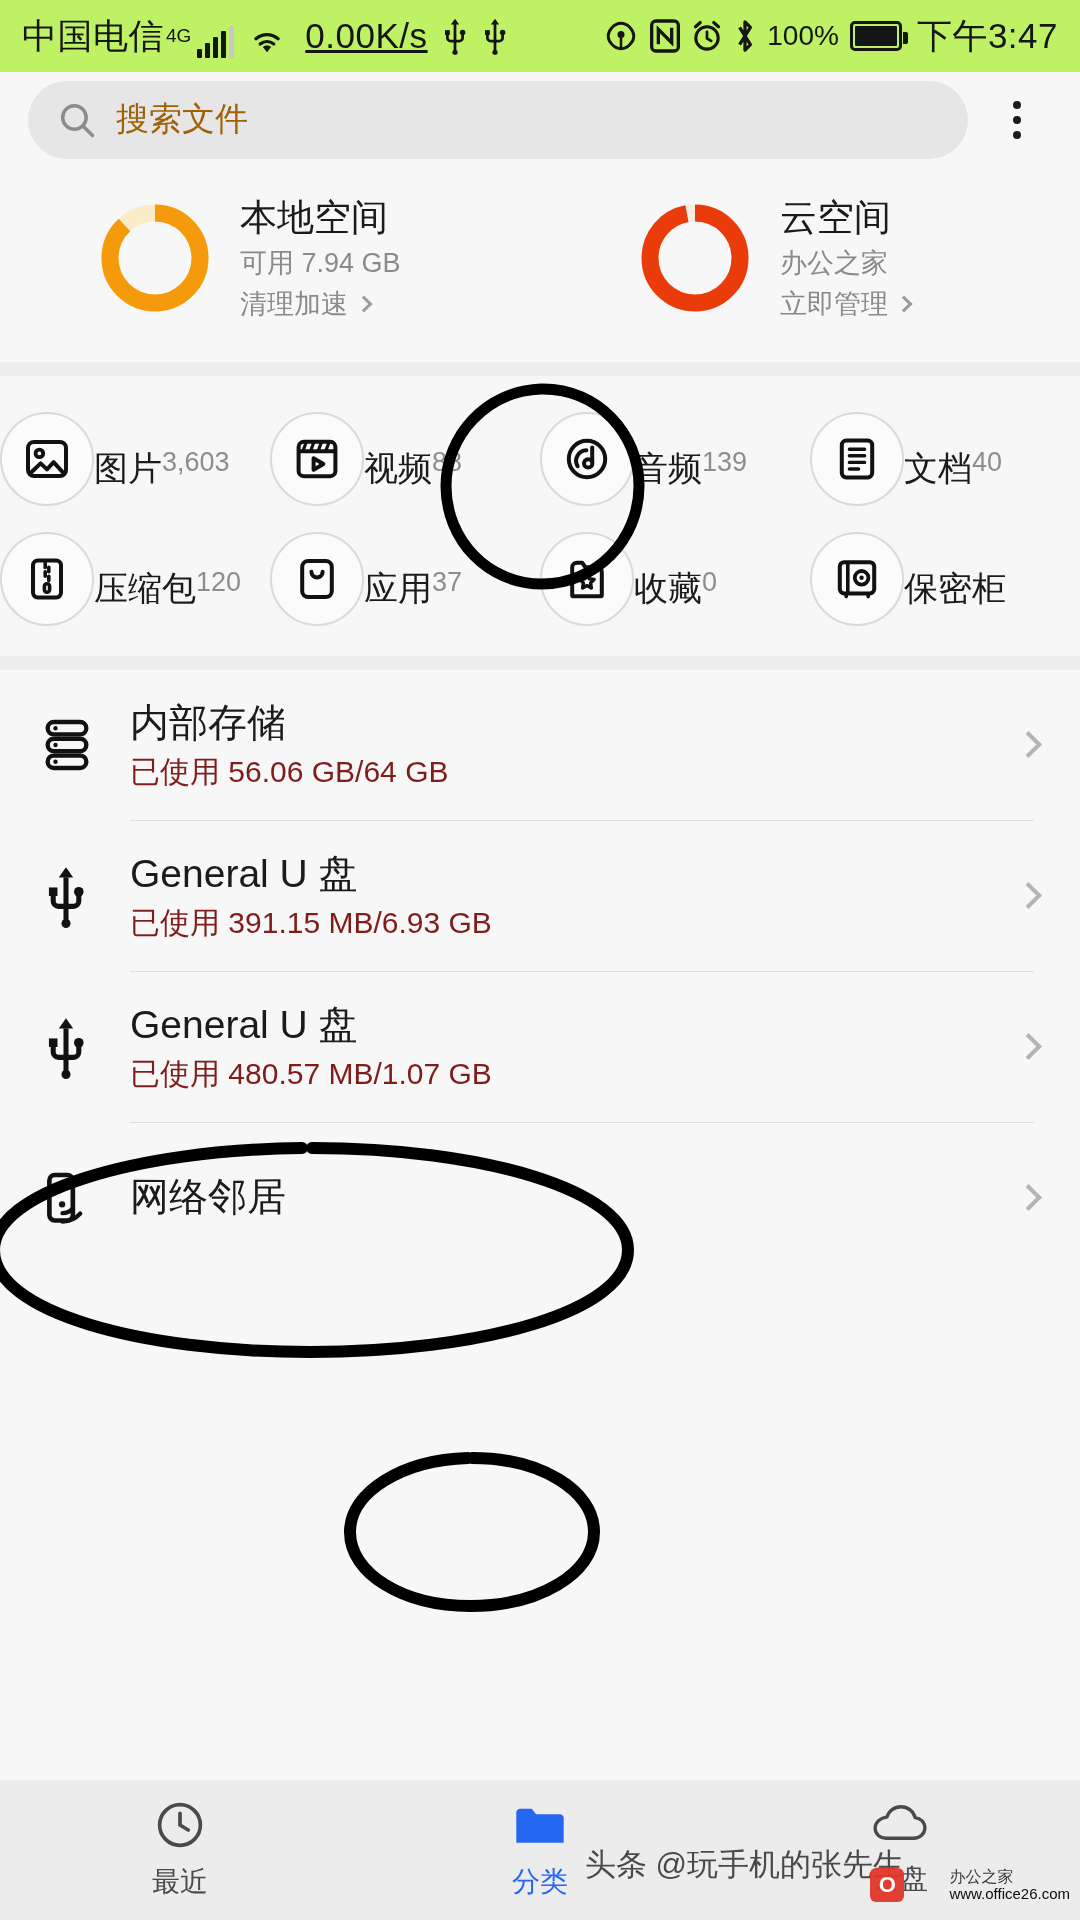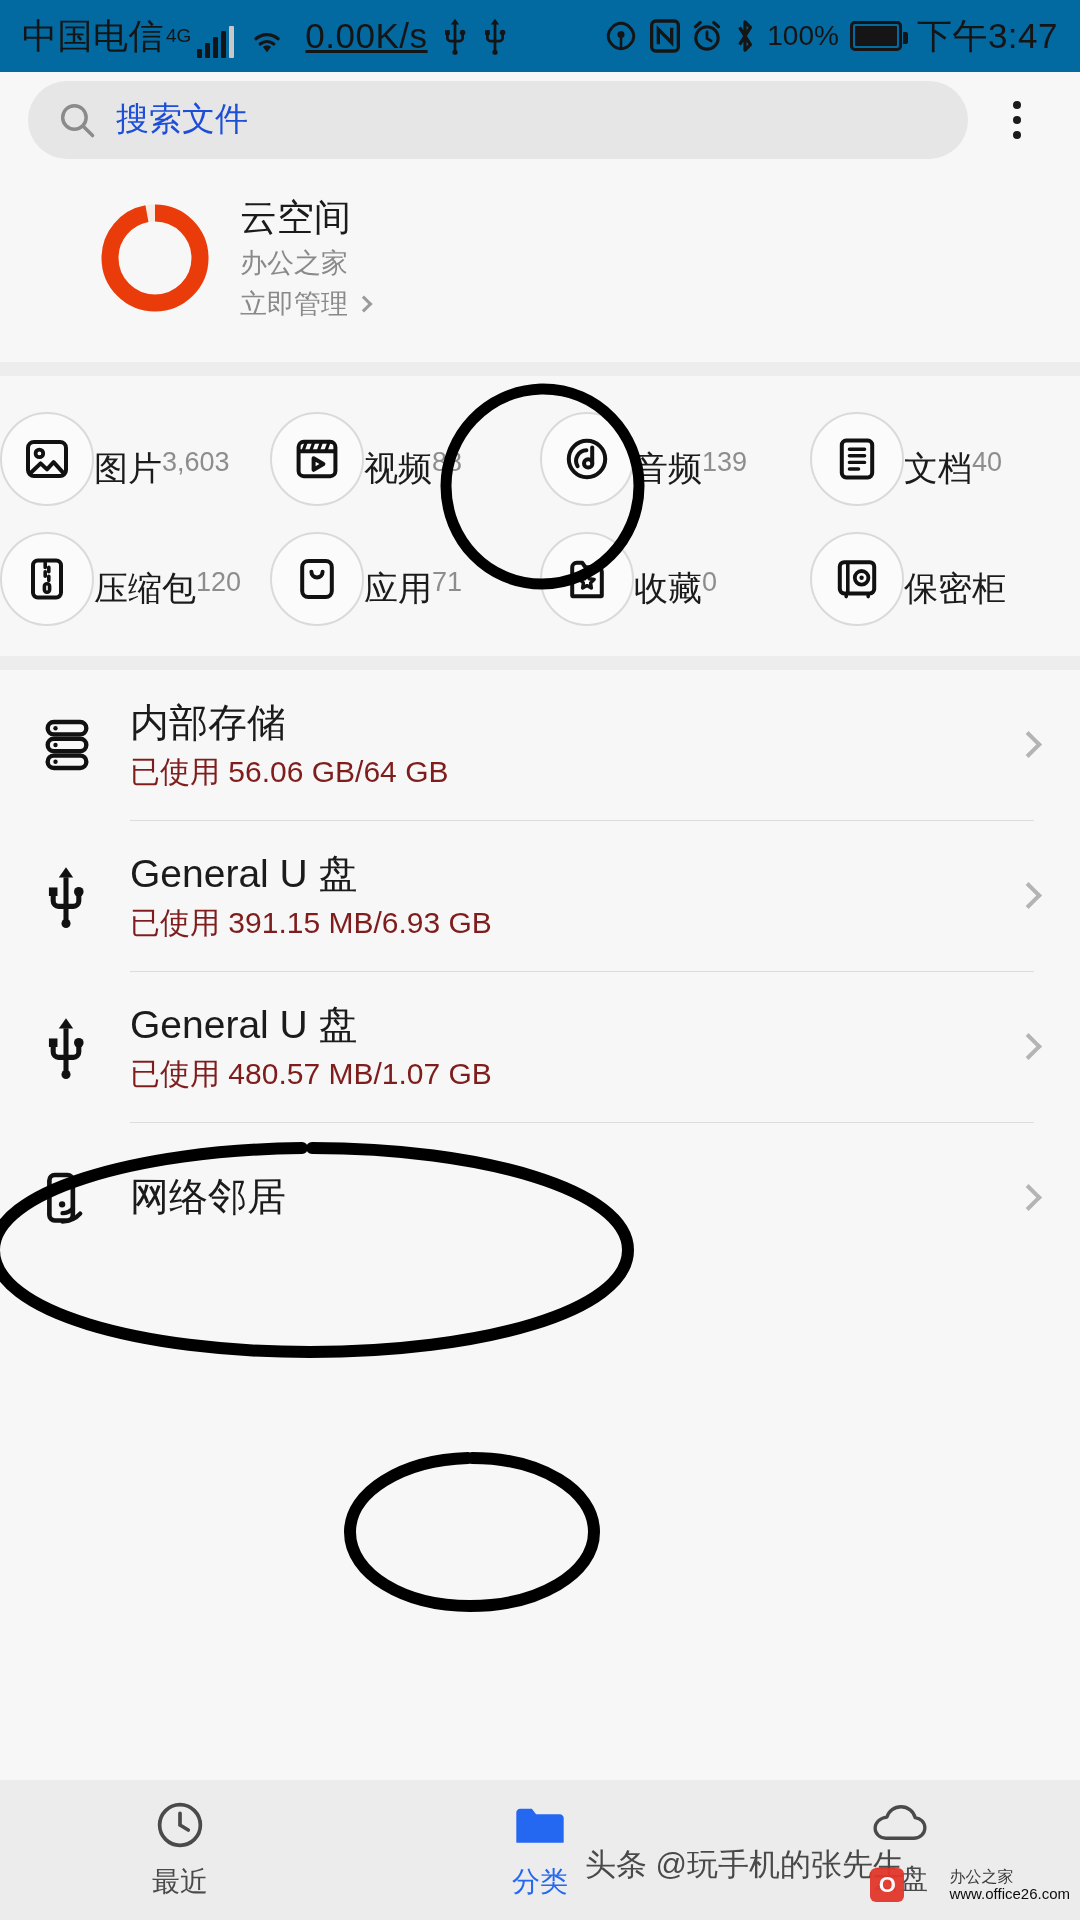--- a/index.html
+++ b/index.html
@@ -14,21 +14,21 @@
 
   
   .statusbar{
     height:72px;
     display:flex;
     align-items:center;
     padding:0 22px;
     font-size:35px;
     color:#151515;
     letter-spacing:.5px;
-    background:#0369a1;
+    background:#bef264;
   }
   .statusbar .sb-left{display:flex;align-items:flex-end;gap:4px;}
   .sb-carrier{font-size:35px;}
   .sb-4g{font-size:19px;position:relative;top:-13px;left:-2px;letter-spacing:0;}
   .bars{display:inline-flex;align-items:flex-end;gap:3px;height:30px;position:relative;top:-2px;}
   .bars i{width:5px;background:#151515;display:block;border-radius:1px;}
   .bars i:nth-child(1){height:9px;}
   .bars i:nth-child(2){height:15px;}
   .bars i:nth-child(3){height:21px;}
   .bars i:nth-child(4){height:27px;}
@@ -50,21 +50,21 @@
   svg{display:block;}
 
   
   .searchrow{
     display:flex;align-items:center;padding:0 28px;height:95px;background:#f7f7f7;
   }
   .searchbox{
     flex:1;height:78px;border-radius:39px;background:#e6e6e6;
     display:flex;align-items:center;padding:0 30px;gap:20px;
   }
-  .searchbox .ph{font-size:33px;color:#1d4ed8;}
+  .searchbox .ph{font-size:33px;color:#a16207;}
   .kebab{width:70px;display:flex;flex-direction:column;align-items:center;gap:7px;margin-left:14px;}
   .kebab span{width:8px;height:8px;border-radius:50%;background:#1b1b1b;display:block;}
 
   
   .storage{
     background:#f7f7f7;display:flex;padding:28px 0 40px 0;
   }
   .scard{flex:1;display:flex;align-items:center;gap:26px;padding-left:96px;}
   .donut{width:118px;height:118px;position:relative;flex:none;}
   .donut svg{transform:rotate(-90deg);}
@@ -229,20 +229,36 @@
   </div>
   <div class="kebab">
     <span></span>
       <span></span>
       <span></span>
   </div>
 </div>
 
 <div class="storage">
 
+  <div class="scard">
+    <div class="donut">
+      <svg width="118" height="118" viewBox="0 0 118 118">
+        <circle cx="59" cy="59" r="45" fill="none" stroke="#faecc8" stroke-width="17"></circle>
+        <circle cx="59" cy="59" r="45" fill="none" stroke="#f59b0b" stroke-width="17" stroke-dasharray="248.8 282.7" stroke-dashoffset="0" stroke-linecap="butt"></circle>
+      </svg>
+    </div>
+    <div class="meta">
+      <div class="title">本地空间</div>
+      <div class="sub">可用 7.94 GB</div>
+      <div class="act">
+        <span>清理加速</span>
+        <span class="chev-s"></span>
+      </div>
+    </div>
+  </div>
 
   <div class="scard">
     <div class="donut">
       <svg width="118" height="118" viewBox="0 0 118 118">
         <circle cx="59" cy="59" r="45" fill="none" stroke="#f6ece4" stroke-width="17"></circle>
         <circle cx="59" cy="59" r="45" fill="none" stroke="#ea3c0a" stroke-width="17" stroke-dasharray="274.2 282.7" stroke-dashoffset="0" stroke-linecap="butt"></circle>
       </svg>
     </div>
     <div class="meta">
       <div class="title">云空间</div>
@@ -321,21 +337,21 @@
   </div>
 
   <div class="cell">
     <div class="ic-circle">
       <svg width="48" height="48" viewBox="0 0 24 24">
         <rect x="4.6" y="3" width="14.8" height="18" rx="3" fill="none" stroke="#111" stroke-width="2"></rect>
         <path d="M9.2 8.4a2.8 2.8 0 0 0 5.6 0" fill="none" stroke="#111" stroke-width="2" stroke-linecap="round"></path>
       </svg>
     </div>
     <div class="lbl">应用</div>
-    <div class="cnt">71</div>
+    <div class="cnt">37</div>
   </div>
 
   <div class="cell">
     <div class="ic-circle">
       <svg width="48" height="48" viewBox="0 0 24 24">
         <path d="M4.6 20.4V6.2c0-1.3 1-2.3 2.3-2.3h2.7l1.6 2.2h5.9c1.3 0 2.3 1 2.3 2.3v12c0 .1-.1.2-.2.2H4.8c-.1 0-.2-.1-.2-.2z" fill="none" stroke="#111" stroke-width="2" stroke-linejoin="round"></path>
         <path d="M12 9.6l1.1 2.3 2.5.3-1.8 1.8.4 2.5-2.2-1.2-2.2 1.2.4-2.5-1.8-1.8 2.5-.3z" fill="none" stroke="#111" stroke-width="1.7" stroke-linejoin="round"></path>
       </svg>
     </div>
     <div class="lbl">收藏</div>

